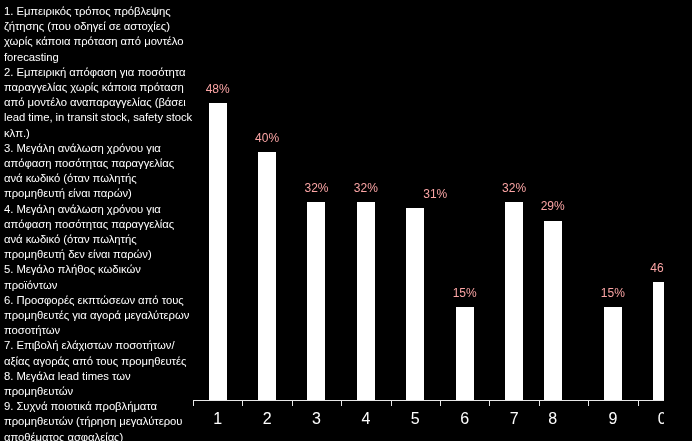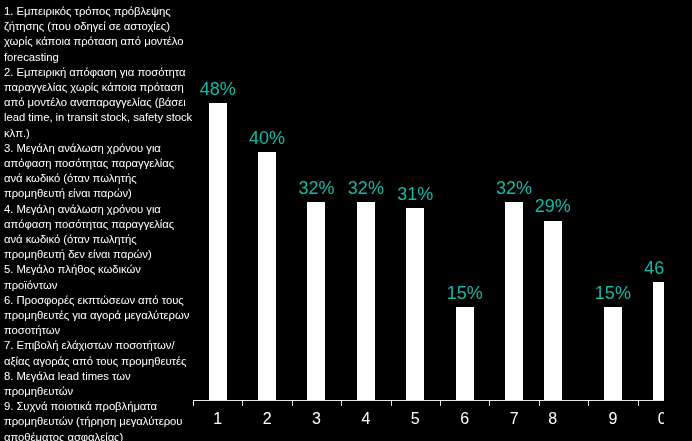--- a/index.html
+++ b/index.html
@@ -83,22 +83,22 @@
     bottom: 41px; 
     left: 50%;
     transform: translateX(-50%);
     width: 18px;
     background: #ffffff;
   }
   .bar-label {
     position: absolute;
     left: 50%;
     transform: translateX(-50%);
-    color: #14b8a6;
-    font-size: 18px;
+    color: #fca5a5;
+    font-size: 12px;
     line-height: 15.5px;
     white-space: nowrap;
   }
   .tick-label {
     position: absolute;
     top: 410px;
     left: 50%;
     transform: translateX(-50%);
     color: #ffffff;
     font-size: 16px;
@@ -132,21 +132,21 @@
           <div class="bar-label" style="top: 180.92px;">32%</div>
           <div class="tick-label">3</div>
         </div>
         <div class="bar-slot" style="left: 148.2px; width: 49.4px;">
           <div class="bar" style="height: 198.08px; background: rgb(255, 255, 255);"></div>
           <div class="bar-label" style="top: 180.92px;">32%</div>
           <div class="tick-label">4</div>
         </div>
         <div class="bar-slot" style="left: 197.6px; width: 49.4px;">
           <div class="bar" style="height: 191.89px; background: rgb(255, 255, 255);"></div>
-          <div class="bar-label" style="top: 187.11px;">31%</div>
+          <div class="bar-label" style="top: 187.11px; margin-left: 20px;">31%</div>
           <div class="tick-label">5</div>
         </div>
         <div class="bar-slot" style="left: 247px; width: 49.4px;">
           <div class="bar" style="height: 92.85px; background: rgb(255, 255, 255);"></div>
           <div class="bar-label" style="top: 286.15px;">15%</div>
           <div class="tick-label">6</div>
         </div>
         <div class="bar-slot" style="left: 296.4px; width: 49.4px;">
           <div class="bar" style="height: 198.08px; background: rgb(255, 255, 255);"></div>
           <div class="bar-label" style="top: 180.92px;">32%</div>

